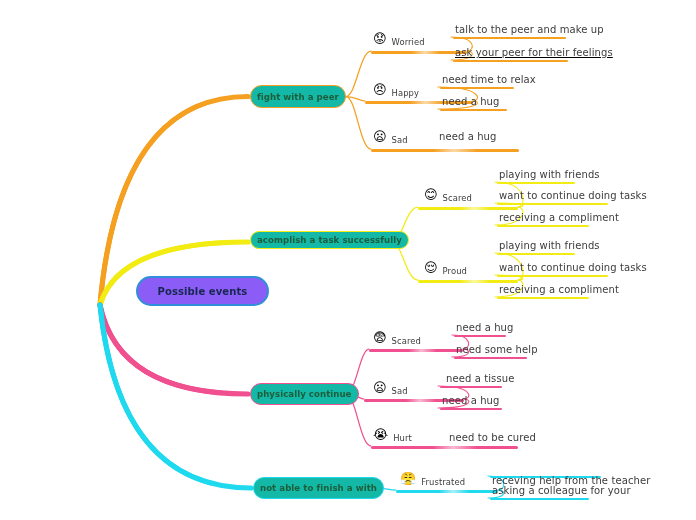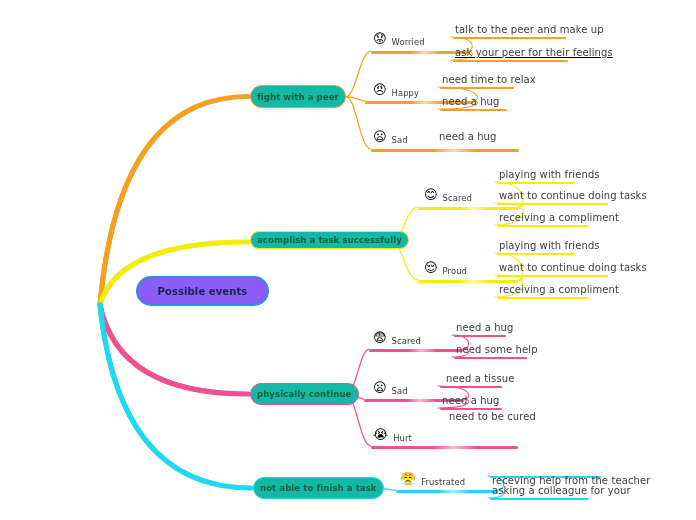--- a/index.html
+++ b/index.html
@@ -276,25 +276,25 @@
       </div>
       <div class="leaf-underline" style="left: 440px; top: 408px; width: 62px; background: rgb(240, 80, 143);"></div>
       <div class="leaf-node" style="left: 440px; top: 395px;">
         <span class="leaf-label">need a hug</span>
       </div>
       <div class="emotion-underline" style="left: 371px; top: 446px; width: 147px; background: linear-gradient(90deg, rgb(240, 80, 143) 0%, rgb(240, 80, 143) 42%, rgba(240, 80, 143, 0.4) 56%, rgb(240, 80, 143) 72%, rgb(240, 80, 143) 100%);"></div>
       <div class="emotion-node" style="left: 373px; top: 425px;">
         <span class="emotion-emoji">😭</span>
         <span class="emotion-label">Hurt</span>
       </div>
-      <div class="leaf-node" style="left: 447px; top: 411px;">
+      <div class="leaf-node" style="left: 447px; top: 432px;">
         <span class="leaf-label">need to be cured</span>
       </div>
       <div class="branch-node" style="left: 253px; top: 477px; min-width: 120px; height: 22px; border-color: rgb(31, 217, 239);">
-        <span>not able to finish a task</span>
+        <span>not able to finish a with</span>
       </div>
       <div class="emotion-underline" style="left: 396px; top: 490px; width: 102px; background: linear-gradient(90deg, rgb(31, 217, 239) 0%, rgb(31, 217, 239) 42%, rgba(31, 217, 239, 0.4) 56%, rgb(31, 217, 239) 72%, rgb(31, 217, 239) 100%);"></div>
       <div class="emotion-node" style="left: 400px; top: 469px;">
         <span class="emotion-emoji">😤</span>
         <span class="emotion-label">Frustrated</span>
       </div>
       <div class="leaf-underline" style="left: 490px; top: 476px; width: 111px; background: rgb(31, 217, 239);"></div>
       <div class="leaf-node" style="left: 490px; top: 463px; margin-top: 12px;">
         <span class="leaf-label">receving help from the teacher</span>
       </div>

